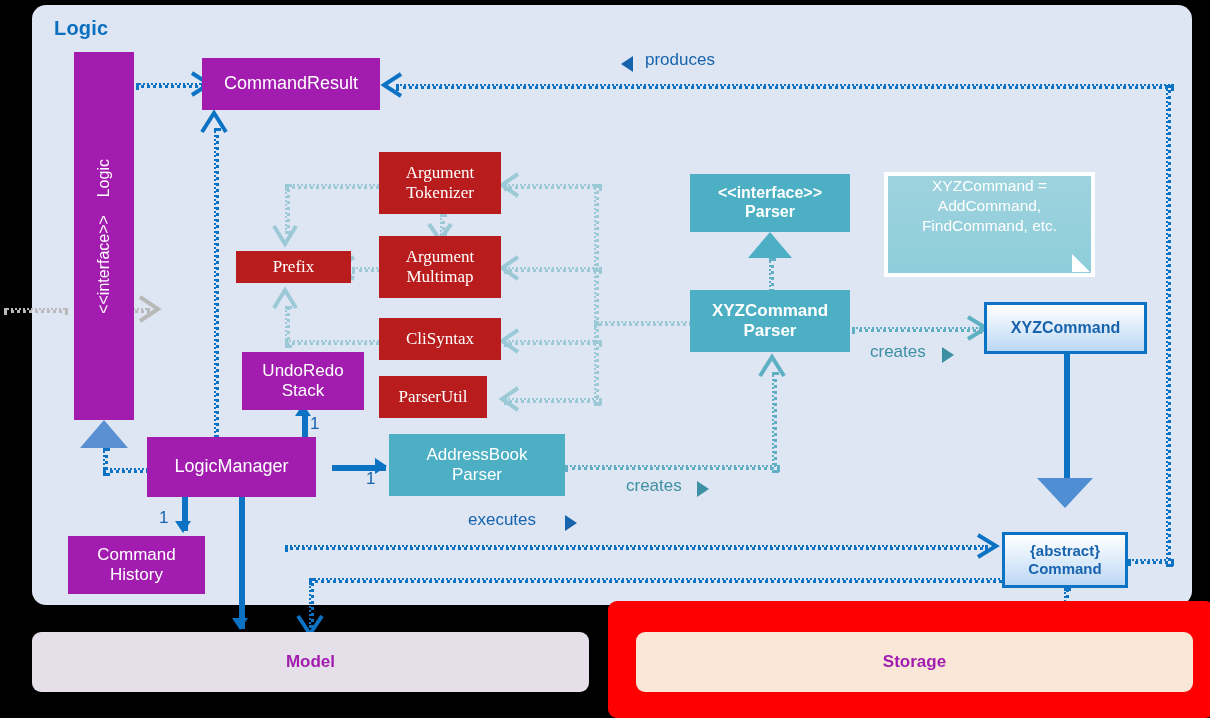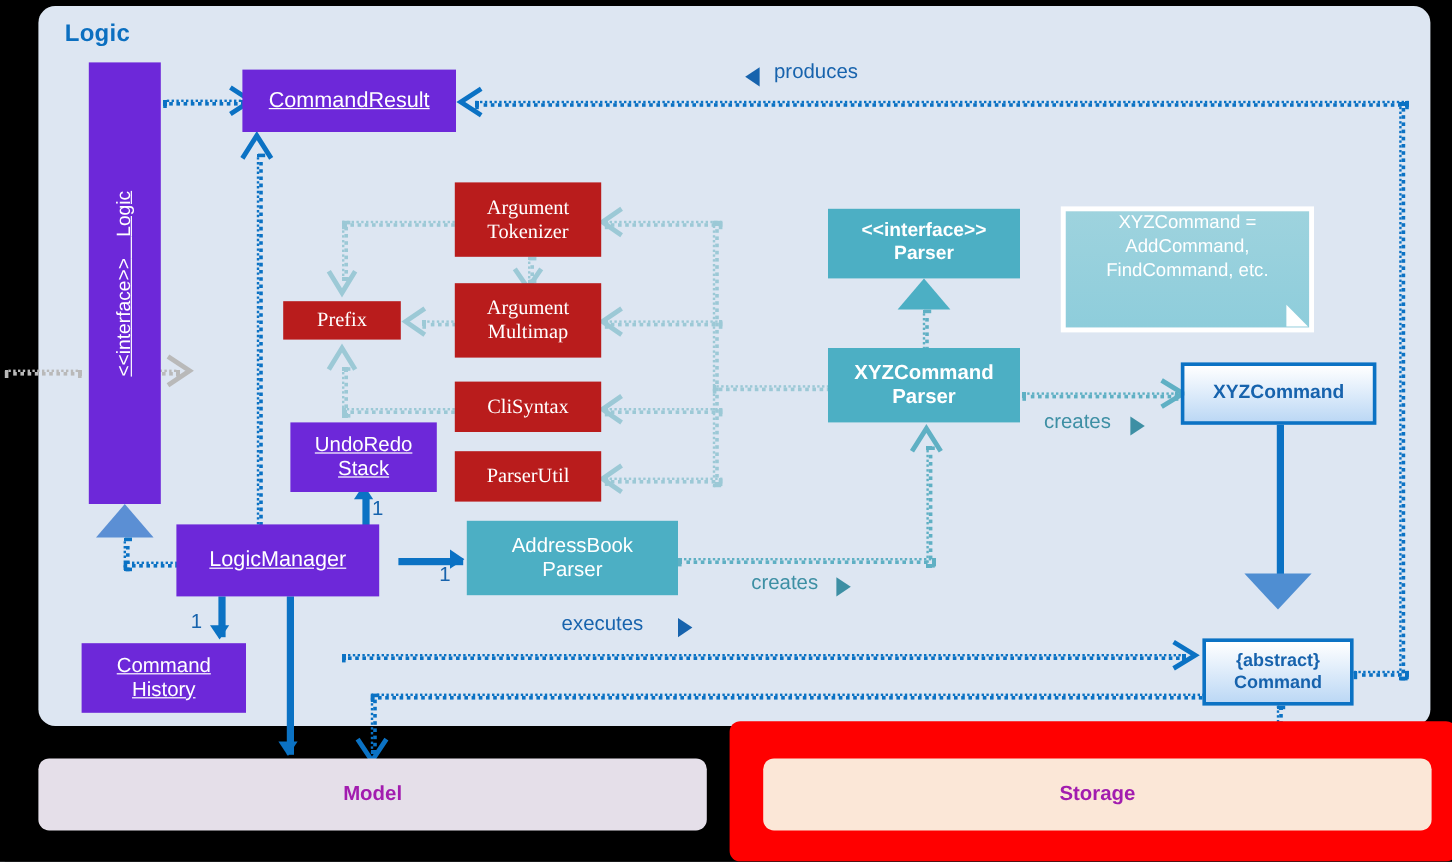--- a/index.html
+++ b/index.html
@@ -14,36 +14,36 @@
 
   #model-panel{left:28px;top:632px;width:557px;height:60px;background:#e5dfe9;border-radius:9px;}
   #storage-highlight{left:604px;top:601px;width:606px;height:117px;background:#ff0000;border-radius:9px;}
   #storage-panel{left:632px;top:632px;width:557px;height:60px;background:#fbe7d7;border-radius:9px;}
   .panel-label{position:absolute;left:0;top:0;width:100%;height:100%;display:flex;align-items:center;justify-content:center;
       color:#a21caf;font-size:17px;font-weight:bold;}
 
   
   .box{position:absolute;box-sizing:border-box;display:flex;align-items:center;justify-content:center;
        text-align:center;line-height:1.18;color:#fff;}
-  .dkblue{background:#6d28d9;text-decoration:underline;}
+  .dkblue{background:#a21caf;}
   .teal{background:#4cafc4;}
   .ltteal{background:#b91c1c;font-family:Liberation Serif, serif;}
   .grad-cmd{background:linear-gradient(to bottom,#ffffff 0%,#bcd8f5 100%);
       border:3px solid #0b72c4;color:#1763ad;font-weight:bold;}
   .grad-xyz{background:linear-gradient(to bottom,#ffffff 0%,#bcd8f5 100%);
       border:3px solid #0b72c4;color:#1763ad;font-weight:bold;}
 
   #b-logic-iface{left:70px;top:52px;width:60px;height:368px;}
   #b-logic-iface .vert{transform:rotate(-90deg);white-space:nowrap;font-size:16px;}
   #b-commandresult{left:198px;top:58px;width:178px;height:52px;font-size:18px;}
   #b-argtok{left:375px;top:152px;width:122px;height:62px;font-size:17px;}
   #b-argmm{left:375px;top:236px;width:122px;height:62px;font-size:17px;}
   #b-clisyntax{left:375px;top:318px;width:122px;height:42px;font-size:17px;}
-  #b-parserutil{left:375px;top:376px;width:122px;height:42px;font-size:17px;}
-  #b-prefix{left:232px;top:251px;width:98px;height:32px;font-size:17px;}
+  #b-parserutil{left:375px;top:376px;width:108px;height:42px;font-size:17px;}
+  #b-prefix{left:232px;top:251px;width:115px;height:32px;font-size:17px;}
   #b-undoredo{left:238px;top:352px;width:122px;height:58px;font-size:17px;}
   #b-logicmanager{left:143px;top:437px;width:169px;height:60px;font-size:18px;}
   #b-cmdhistory{left:64px;top:536px;width:137px;height:58px;font-size:17px;}
   #b-abparser{left:385px;top:434px;width:176px;height:62px;font-size:17px;}
   #b-parseriface{left:686px;top:174px;width:160px;height:58px;font-size:16px;font-weight:bold;}
   #b-xyzparser{left:686px;top:290px;width:160px;height:62px;font-size:17px;font-weight:bold;}
   #b-xyzcommand{left:980px;top:302px;width:163px;height:52px;font-size:16px;}
   #b-abstract-command{left:998px;top:532px;width:126px;height:56px;font-size:15px;}
 
   

